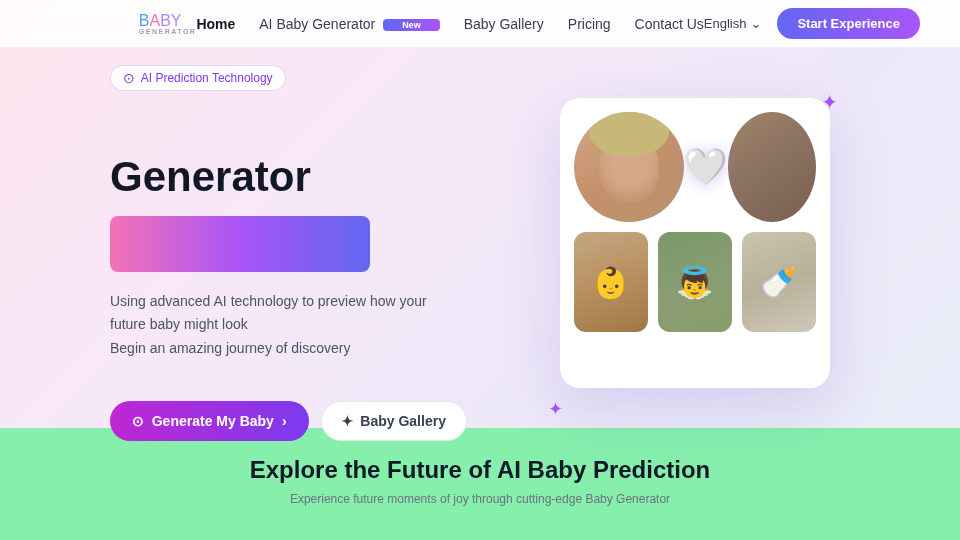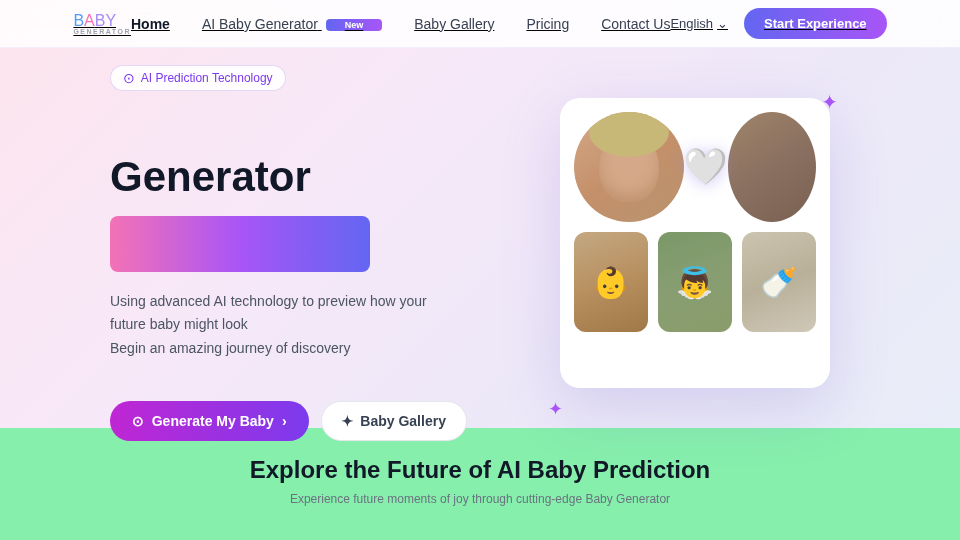--- a/index.html
+++ b/index.html
@@ -8,27 +8,26 @@
       width: 960px;
       height: 540px;
       overflow: hidden;
       background: linear-gradient(135deg, #fce4ec 0%, #f8e8f8 30%, #ede8f8 60%, #e8eef8 100%);
     }
 
     
     .navbar {
       display: flex;
       align-items: center;
-      justify-content: center;
+      justify-content: flex-end;
       padding: 0 40px;
       height: 48px;
       background: rgba(255,255,255,0.85);
       backdrop-filter: blur(8px);
       border-bottom: 1px solid rgba(220,220,240,0.4);
-      text-decoration: underline;
     }
     .nav-logo {
       display: flex;
       align-items: center;
       gap: 2px;
     }
     .logo-b { color: #4f9ef8; }
     .logo-a { color: #f472b6; }
     .logo-by { color: #a78bfa; }
     .logo-sub {
@@ -36,21 +35,21 @@
       color: #9ca3af;
       font-weight: 600;
       letter-spacing: 1.5px;
       text-transform: uppercase;
       display: block;
       margin-top: -2px;
     }
     .nav-links {
       display: flex;
       align-items: center;
-      gap: 32px;
+      gap: 24px;
       list-style: none;
     }
     .nav-links a {
       text-decoration: none;
       font-size: 14px;
       color: #374151;
       font-weight: 500;
     }
     .nav-links a.active {
       color: #111827;

